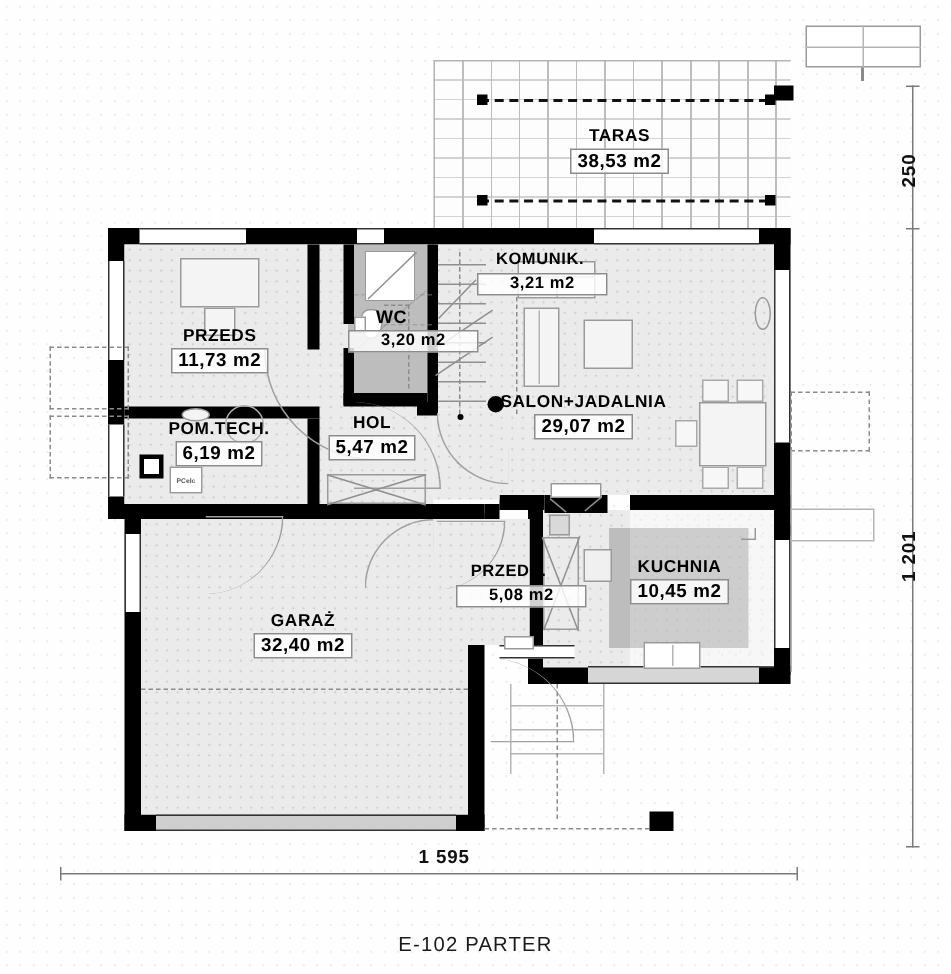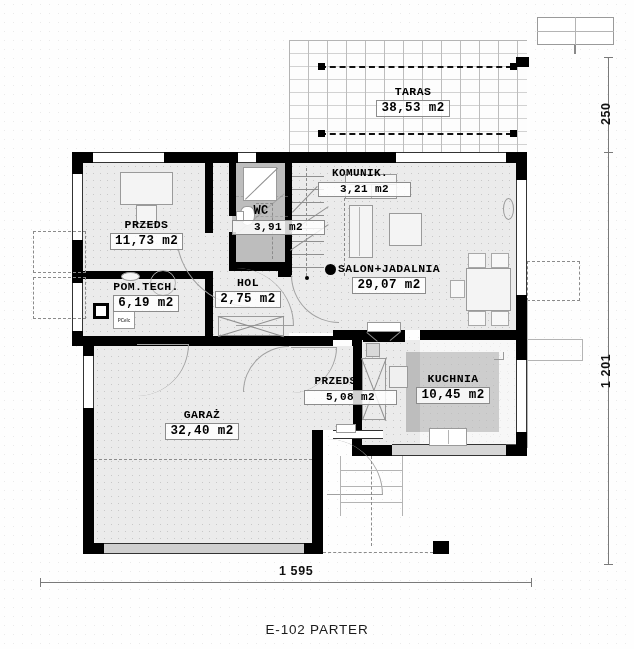--- a/index.html
+++ b/index.html
@@ -27,21 +27,21 @@
     background-image:radial-gradient(#c8c8c8 0.6px, transparent 0.7px);
     background-size:7px 7px;
   }
   .gray-room{
     background-color:#bdbdbd;
   }
 
   
   .rlabel{
     position:absolute;text-align:center;
-    font-family:Liberation Mono, monospace;
+    font-family:Liberation Sans, sans-serif;
     font-weight:bold;color:#000;white-space:nowrap;
     letter-spacing:.4px;
   }
   .rlabel .nm{display:block;font-size:11.5px;line-height:13px;}
   .rlabel .ar{
     display:inline-block;margin-top:1px;
     font-size:12.5px;line-height:15px;font-weight:bold;
     border:1px solid #8c8c8c;background:rgba(255,255,255,.82);
     padding:0 4px;
   }
@@ -313,26 +313,26 @@
     <span class="ar">11,73 m2</span>
   </div>
 
   <div class="rlabel" style="left:90px;top:280px;width:112px;">
     <span class="nm">POM.TECH.</span>
     <span class="ar">6,19 m2</span>
   </div>
 
   <div class="rlabel" style="left:208px;top:276px;width:80px;">
     <span class="nm">HOL</span>
-    <span class="ar">2,75 m2</span>
+    <span class="ar">5,47 m2</span>
   </div>
 
   <div class="rlabel sm" style="left:232px;top:206px;width:58px;">
     <span class="nm" style="font-size:12px;">WC</span>
-    <span class="ar">3,91 m2</span>
+    <span class="ar">3,20 m2</span>
   </div>
 
   <div class="rlabel sm" style="left:318px;top:168px;width:84px;">
     <span class="nm" style="font-size:11px;">KOMUNIK.</span>
     <span class="ar">3,21 m2</span>
   </div>
 
   <div class="rlabel" style="left:327px;top:262px;width:124px;">
     <span class="nm">SALON+JADALNIA</span>
     <span class="ar">29,07 m2</span>

